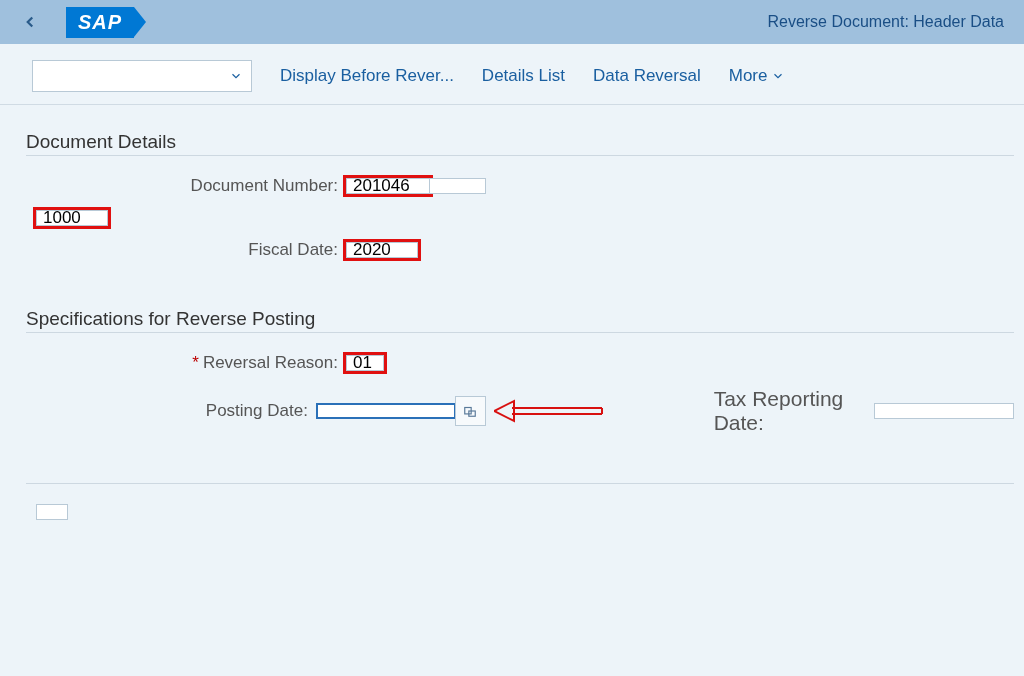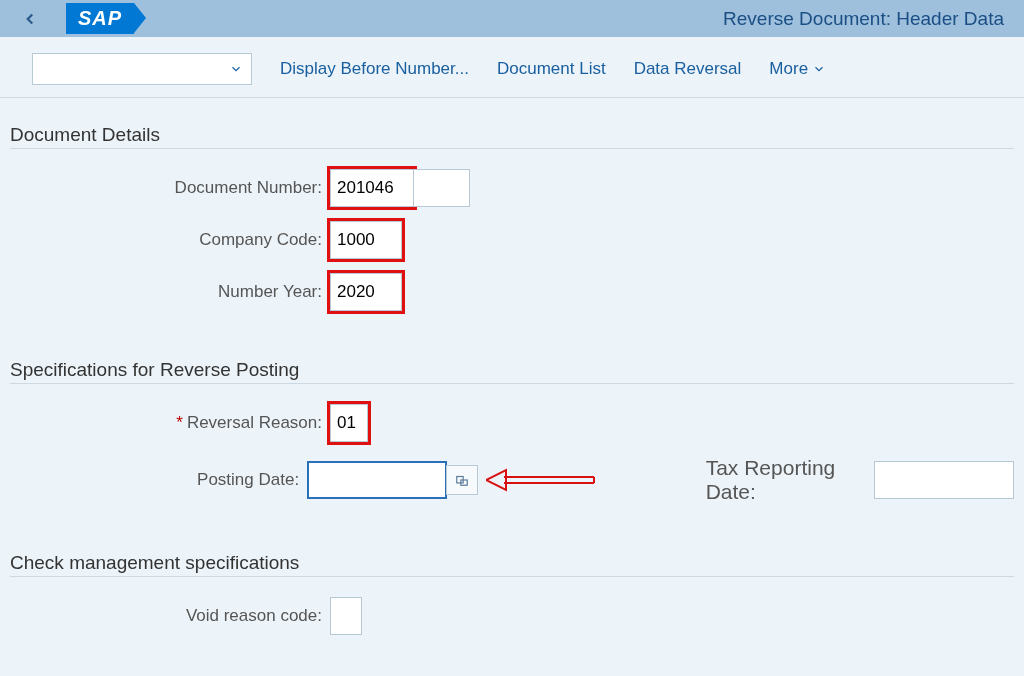--- a/index.html
+++ b/index.html
@@ -5,21 +5,21 @@
     * { box-sizing: border-box; margin: 0; padding: 0; }
     body {
       font-family: Arial, Helvetica, sans-serif;
       background: #edf4f9;
       width: 1024px;
       height: 676px;
       overflow: hidden;
     }
     .header-bar {
       background: #9fc0dd;
-      height: 37px;
+      height: 44px;
       display: flex;
       align-items: center;
       padding: 0 12px;
       position: relative;
     }
     .back-btn {
       width: 36px;
       height: 36px;
       background: #9fc0dd;
       display: flex;
@@ -45,21 +45,21 @@
       right: -12px; top: 0;
       border-top: 15px solid transparent;
       border-bottom: 15px solid transparent;
       border-left: 12px solid #0078d4;
       height: 0;
     }
     .page-title {
       position: absolute;
       right: 20px;
       color: #1a4e85;
-      font-size: 19px;
+      font-size: 16px;
     }
     .toolbar {
       background: #edf4f9;
       padding: 16px 12px 12px 32px;
       display: flex;
       align-items: center;
       gap: 28px;
       border-bottom: 1px solid #d0dbe4;
     }
     .dropdown {
@@ -81,21 +81,21 @@
     }
     .more-link {
       color: #1a5fa0;
       font-size: 17px;
       cursor: pointer;
       display: flex;
       align-items: center;
       gap: 4px;
     }
     .content {
-      padding: 26px 10px 10px 10px;
+      padding: 26px 10px 10px 26px;
     }
     .section-title {
       font-size: 19px;
       color: #333;
       margin-bottom: 2px;
     }
     .section-hr {
       border: none;
       border-top: 1px solid #cdd8e1;
       margin-bottom: 20px;
@@ -110,21 +110,21 @@
       width: 310px;
       text-align: right;
       color: #555;
       font-size: 17px;
       padding-right: 8px;
     }
     .req { color: #b00; margin-right: 4px; }
     .input-box {
       background: #fff;
       border: 1px solid #b8c9d6;
-      height: 38px;
+      height: 16px;
       padding: 2px 6px;
       font-size: 17px;
       color: #000;
     }
     .hl-red { outline: 3px solid #e01010; }
     .w-med { width: 72px; }
     .w-small { width: 38px; }
     .w-date { width: 140px; }
     .w-period { width: 32px; }
     .w-tax { width: 140px; }
@@ -171,22 +171,22 @@
   <div class="logo-box">SAP</div>
   <div class="page-title">Reverse Document: Header Data</div>
 </div>
 
 <div class="toolbar">
   <div class="dropdown">
     <svg viewBox="0 0 24 24" fill="none" stroke="#1a5fa0" stroke-width="2">
         <polyline points="6 9 12 15 18 9"></polyline>
       </svg>
   </div>
-  <div class="toolbar-link">Display Before Number...</div>
-  <div class="toolbar-link">Document List</div>
+  <div class="toolbar-link">Display Before Rever...</div>
+  <div class="toolbar-link">Details List</div>
   <div class="toolbar-link">Data Reversal</div>
   <div class="more-link">
     <span>More</span>
     <svg viewBox="0 0 24 24" width="14" height="14" fill="none" stroke="#1a5fa0" stroke-width="2">
         <polyline points="6 9 12 15 18 9"></polyline>
       </svg>
   </div>
 </div>
 
 <div class="content">
@@ -194,26 +194,25 @@
   <div class="section-title">Document Details</div>
   <hr class="section-hr">
 
   <div class="form-row">
     <div class="form-label">Document Number:</div>
     <input class="input-box hl-red" style="width: 84px;" value="201046">
     <div class="input-box" style="width:56px;border-left:none"></div>
   </div>
 
   <div class="form-row">
-    <div class="form-label">Company Code:</div>
     <input class="input-box w-med hl-red" value="1000" style="">
   </div>
 
   <div class="form-row">
-    <div class="form-label">Number Year:</div>
+    <div class="form-label">Fiscal Date:</div>
     <input class="input-box w-med hl-red" value="2020" style="">
   </div>
 
   <div class="section-spacer"></div>
 
   <div class="section-title">Specifications for Reverse Posting</div>
   <hr class="section-hr">
 
   <div class="form-row">
     <div class="form-label"><span class="req">*</span><span>Reversal Reason:</span></div>
@@ -239,21 +238,19 @@
     </div>
     <div class="right-field">
       <div class="right-label">Tax Reporting Date:</div>
       <input class="input-box w-tax" value="" style="">
     </div>
   </div>
 
 
   <div class="section-spacer"></div>
 
-  <div class="section-title">Check management specifications</div>
   <hr class="section-hr">
 
   <div class="form-row">
-    <div class="form-label">Void reason code:</div>
     <input class="input-box w-period" value="" style="">
   </div>
 
 </div>
 
 </body></html>

